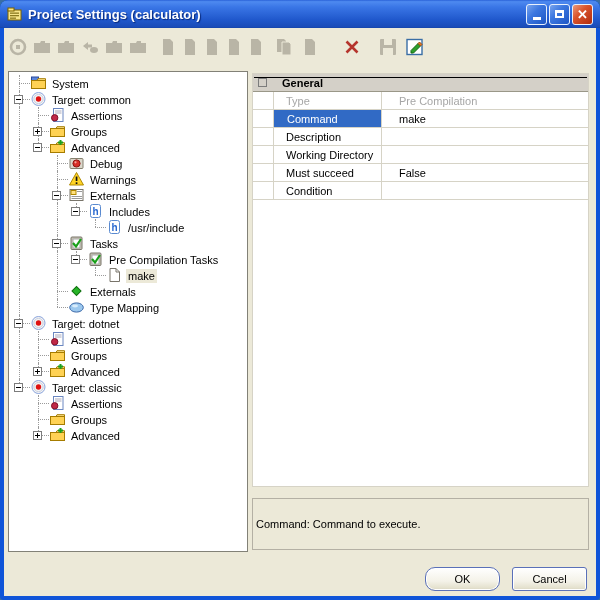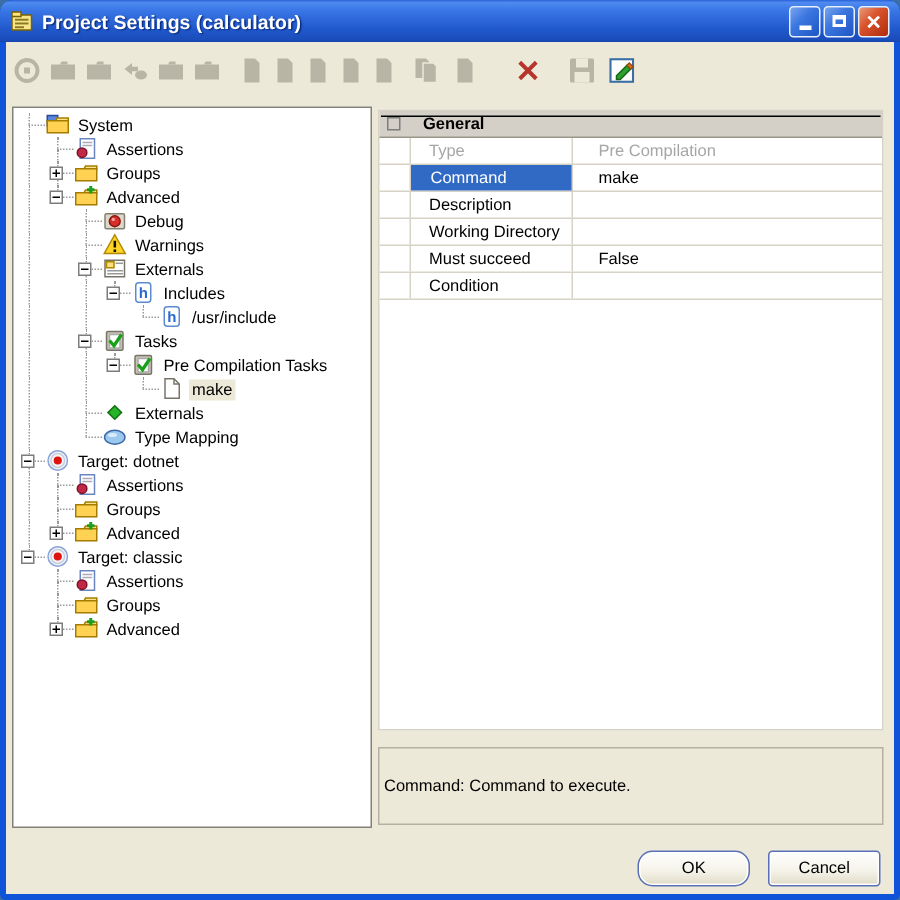--- a/index.html
+++ b/index.html
@@ -162,20 +162,36 @@
             <span class="vbot"></span>
           </span>
           <span class="ticon" data-interactable="false"><svg width="17" height="16" viewBox="0 0 16 16">
               <rect x="1" y="2" width="7" height="7" fill="#5a86dc" stroke="#2a4a9a"></rect>
               <path d="M1 5.5h5.5l1-1.8h7.5v2H1z" fill="#ffe48a" stroke="#a67c00" stroke-width="1"></path>
               <rect x="1" y="5.5" width="14" height="8" fill="#ffd254" stroke="#a67c00"></rect>
             </svg></span>
           <span class="tlabel" data-interactable="false">System</span>
         </div>
         <div class="tree-row" data-interactable="true">
+          <span class="cell" data-interactable="true">
+            <span class="vtop"></span>
+            <span class="hstub"></span>
+            <span class="vbot"></span>
+            <span class="exp">
+              <span class="h"></span>
+            </span>
+          </span>
+          <span class="ticon" data-interactable="false"><svg width="17" height="16" viewBox="0 0 16 16">
+              <circle cx="8" cy="8" r="6.5" fill="#f4f4f4" stroke="#8aa4dc"></circle>
+              <circle cx="8" cy="8" r="4.6" fill="none" stroke="#c8cede"></circle>
+              <circle cx="8" cy="8" r="2.7" fill="#e01212"></circle>
+            </svg></span>
+          <span class="tlabel" data-interactable="false">Target: common</span>
+        </div>
+        <div class="tree-row" data-interactable="true">
           <span class="cell" data-interactable="false">
             <span class="vfull"></span>
           </span>
           <span class="cell" data-interactable="false">
             <span class="vtop"></span>
             <span class="hstub"></span>
             <span class="vbot"></span>
           </span>
           <span class="ticon" data-interactable="false"><svg width="17" height="16" viewBox="0 0 16 16">
               <rect x="4" y="1.5" width="9.5" height="13" fill="#fff" stroke="#6a86c0"></rect>

